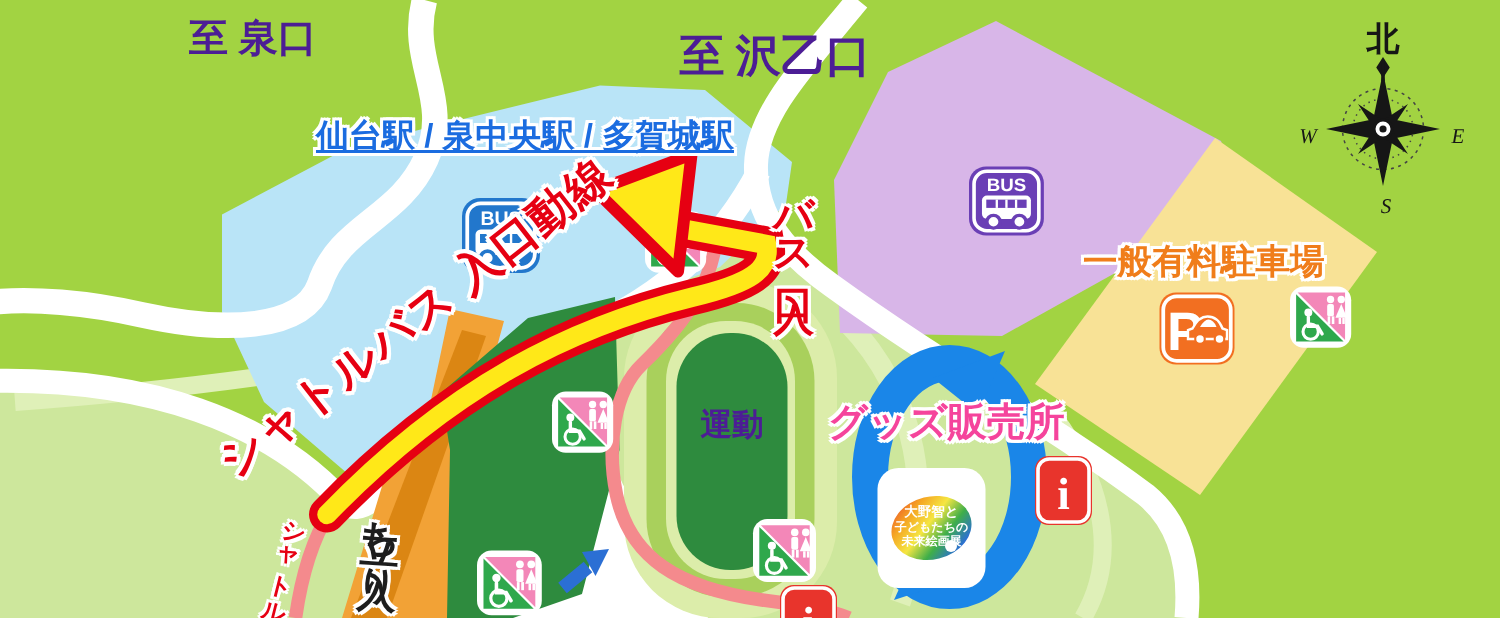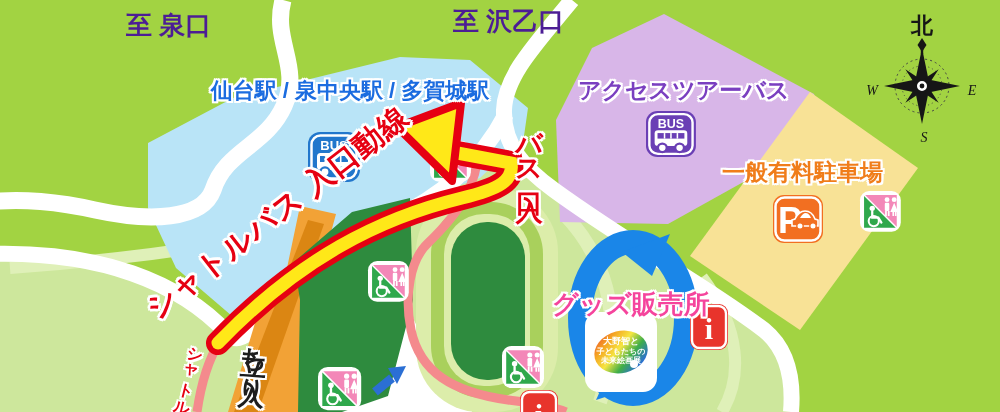--- a/index.html
+++ b/index.html
@@ -9,23 +9,23 @@
     font-family:"Liberation Sans","DejaVu Sans",sans-serif;
   }
   #map svg.base{position:absolute;left:0;top:0;}
   .lbl{position:absolute;white-space:nowrap;font-weight:bold;line-height:1.08;}
   .outline-w{ text-shadow:-2px 0 #fff,2px 0 #fff,0 -2px #fff,0 2px #fff,
       -2px -2px #fff,2px -2px #fff,-2px 2px #fff,2px 2px #fff; }
   .outline-w3{ text-shadow:-3px 0 #fff,3px 0 #fff,0 -3px #fff,0 3px #fff,
       -2px -2px #fff,2px -2px #fff,-2px 2px #fff,2px 2px #fff; }
   .vert{writing-mode:vertical-rl;text-orientation:upright;}
   .white-lbl{color:#4c1d95;}
-  .blue-lbl{color:var(--label-blue,#1b6ce0);}
+  .blue-lbl{color:var(--label-blue,#1b6ce0);text-decoration:underline;}
   .purple-lbl{color:var(--label-purple,#7a3fc0);}
-  .orange-lbl{color:var(--label-orange,#f07d1a);font-family:Liberation Mono, monospace;}
+  .orange-lbl{color:var(--label-orange,#f07d1a);}
   .pink-lbl{color:var(--label-pink,#f5449c);}
   .red-lbl{color:var(--accent-red,#e60012);}
   .black-lbl{color:var(--label-black,#1d1d1d);}
 </style>
 </head>
 <body>
 
 <div id="map">
 
   <svg class="base" width="1000" height="412" viewBox="0 0 1000 412">
@@ -181,30 +181,30 @@
         <text x="-50" y="9">W</text>
         <text x="50" y="9">E</text>
         <text x="2" y="56">S</text>
       </g>
       <text x="0" y="-53" text-anchor="middle" font-size="22" font-weight="bold" fill="#161616">北</text>
     </g>
   </svg>
 
   <div class="lbl white-lbl" style="left:126px;top:11px;font-size:26px;">至 泉口</div>
 
-  <div class="lbl white-lbl" style="left:453px;top:7px;font-size:26px;">至 沢乙口</div>
+  <div class="lbl white-lbl" style="left:453px;top:22px;font-size:30px;font-family:Liberation Serif, serif;">至 沢乙口</div>
 
   <div class="lbl blue-lbl outline-w" style="left:200px;top:79px;width:300px;text-align:center;font-size:22px;">仙台駅 / 泉中央駅 / 多賀城駅</div>
 
-  <div class="lbl purple-lbl outline-w" style="left:578px;top:78px;font-size:23px;">アクセスツアーバス</div>
 
   <div class="lbl orange-lbl outline-w" style="left:722px;top:162px;font-size:23px;">一般有料駐車場</div>
 
-  <div class="lbl pink-lbl outline-w" style="left:552px;top:267px;font-size:26px;margin-top:23px;">グッズ販売所</div>
-
+  <div class="lbl pink-lbl outline-w" style="left:552px;top:267px;font-size:26px;">グッズ販売所</div>
+
+  <div class="lbl white-lbl" style="left:448px;top:273px;width:80px;text-align:center;font-size:21px;">運動</div>
 
 
 
   <div class="lbl red-lbl outline-w vert" style="left:514px;top:112px;font-size:27px;height:115px;">バス入口</div>
 
   <div class="lbl red-lbl outline-w3" style="left:150px;top:296px;font-size:30px;letter-spacing:1px;transform:rotate(-38deg);transform-origin:0 50%;">シャトルバス 入口動線</div>
 
   <div class="lbl black-lbl outline-w vert" style="left:238px;top:330px;font-size:26px;height:120px;transform:rotate(4deg);">立ち入り</div>
 
   <div class="lbl red-lbl outline-w vert" style="left:180px;top:336px;font-size:16px;height:90px;transform:rotate(14deg);">シャトル</div>

